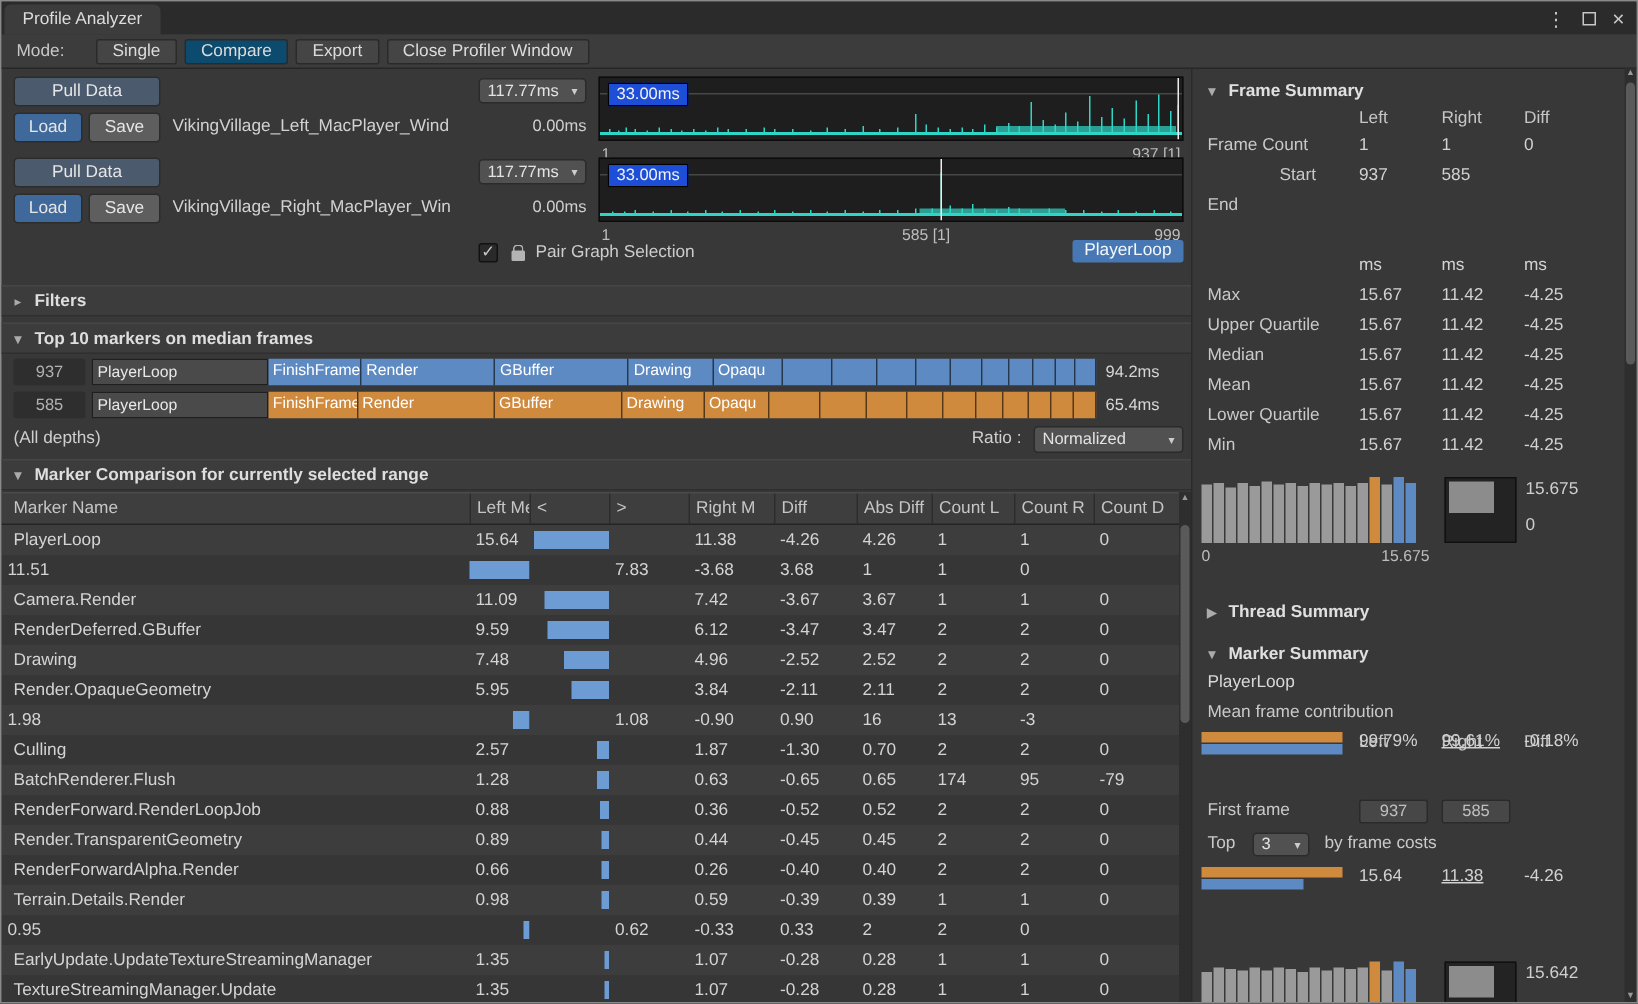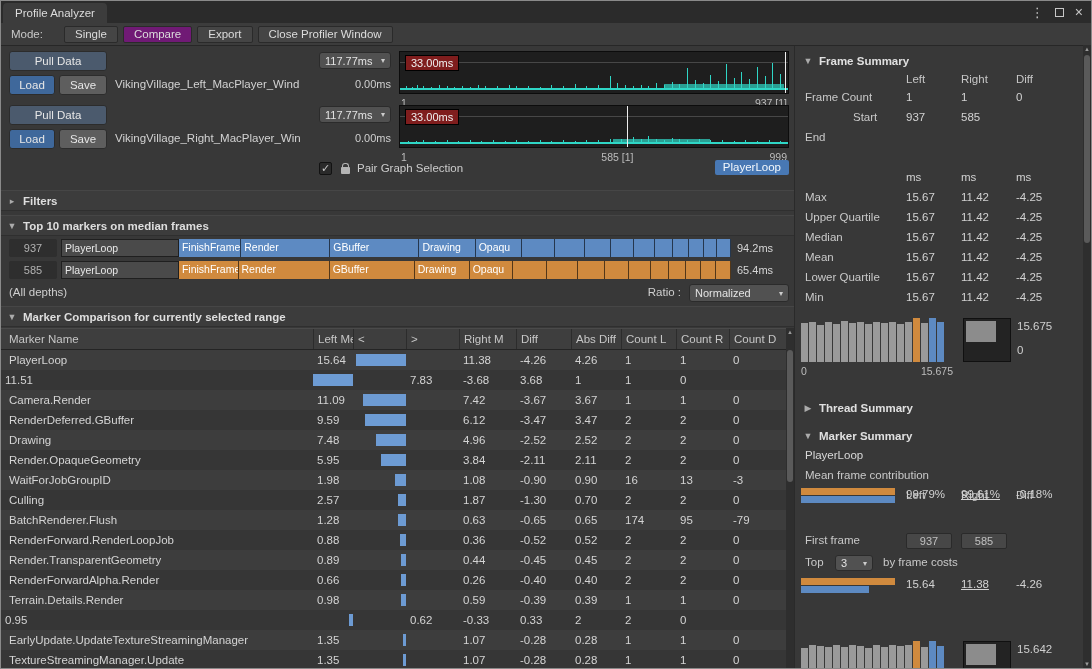--- a/index.html
+++ b/index.html
@@ -16,21 +16,21 @@
   .kebab { font-size:13px; line-height:13px; }
   .restore { width:9px; height:9px; border:1px solid #c8c8c8; }
   .close { font-size:14px; line-height:14px; }
 
   
   .toolbar { position:absolute; left:0; top:22px; width:100%; height:23px; background:#3c3c3c;
              border-bottom:1px solid #272727; display:flex; align-items:center; padding-left:10px; gap:5px; }
   .tb-label { color:#c8c8c8; margin-right:16px; }
   .tb-btn { height:17px; line-height:15px; padding:0 10px; background:#454545; border:1px solid #2a2a2a;
             border-radius:2px; color:#dcdcdc; white-space:nowrap; }
-  .tb-btn.active { background:#701a75; }
+  .tb-btn.active { background:#0c4a6e; }
 
   
   .left-pane { position:absolute; left:0; top:45px; width:793px; height:622px; }
 
   .ds { position:absolute; left:0; width:100%; height:58px; }
   .ds0 { top:5px; } .ds1 { top:59px; }
   .btn { position:absolute; background:#585858; border:1px solid #2c2c2c; border-radius:3px;
          color:#e6e6e6; text-align:center; }
   .pull { left:8px; top:0; width:98px; height:20px; line-height:18px; background:#4b5a6d; }
   .load { left:8px; top:24px; width:46px; height:20px; line-height:18px; background:#3f689b; }
@@ -42,21 +42,21 @@
   .dd .dd-arrow { font-size:8px; color:#cccccc; margin-left:4px; }
   .range-dd { left:318px; top:1px; width:72px; height:17px; }
   .range-min { position:absolute; left:318px; top:27px; width:72px; text-align:right; color:#cfcfcf; font-size:11px; }
 
   .graph { position:absolute; left:398px; top:0; width:390px; height:43px; background:#1e1e1e;
            border:1px solid #0c0c0c; overflow:hidden; }
   .gbase { position:absolute; left:0; right:0; bottom:3px; height:2px; background:#2fd6c6; }
   .spike { position:absolute; bottom:4px; width:1px; background:#2fd6c6; }
   .gband { position:absolute; bottom:4px; background:rgba(47,214,198,0.7); }
   .gsel  { position:absolute; top:0; bottom:0; width:1px; background:#ededed; }
-  .gthresh { position:absolute; left:5px; top:3px; background:#7f1d1d; border:1px solid #000; color:#f0f0f0;
+  .gthresh { position:absolute; left:5px; top:3px; background:#1d4ed8; border:1px solid #000; color:#f0f0f0;
              font-size:11px; padding:0 5px; line-height:14px; z-index:2; }
   .gline { position:absolute; left:0; right:0; top:10px; height:1px; background:rgba(220,220,220,0.22); }
   .gaxis { position:absolute; left:398px; top:46px; width:390px; height:12px; font-size:10.5px; color:#bdbdbd; }
   .ax-start { position:absolute; left:2px; top:0; }
   .ax-sel   { position:absolute; top:0; }
   .ds0 .ax-sel { right:2px; }
   .ds1 .ax-sel { left:56%; transform:translateX(-50%); }
   .ax-end { position:absolute; right:2px; top:0; }
 
   .pair-row { position:absolute; left:318px; top:114px; width:470px; height:18px; }
@@ -479,21 +479,20 @@
           </div>
           <div class="c bcell"></div>
           <div class="c num">3.84</div>
           <div class="c num">-2.11</div>
           <div class="c num">2.11</div>
           <div class="c num">2</div>
           <div class="c num">2</div>
           <div class="c num">0</div>
         </div>
         <div class="trow">
-          <div class="c name">WaitForJobGroupID</div>
           <div class="c num">1.98</div>
           <div class="c bcell">
             <div class="lbar" style="width: 11px;"></div>
           </div>
           <div class="c bcell"></div>
           <div class="c num">1.08</div>
           <div class="c num">-0.90</div>
           <div class="c num">0.90</div>
           <div class="c num">16</div>
           <div class="c num">13</div>

